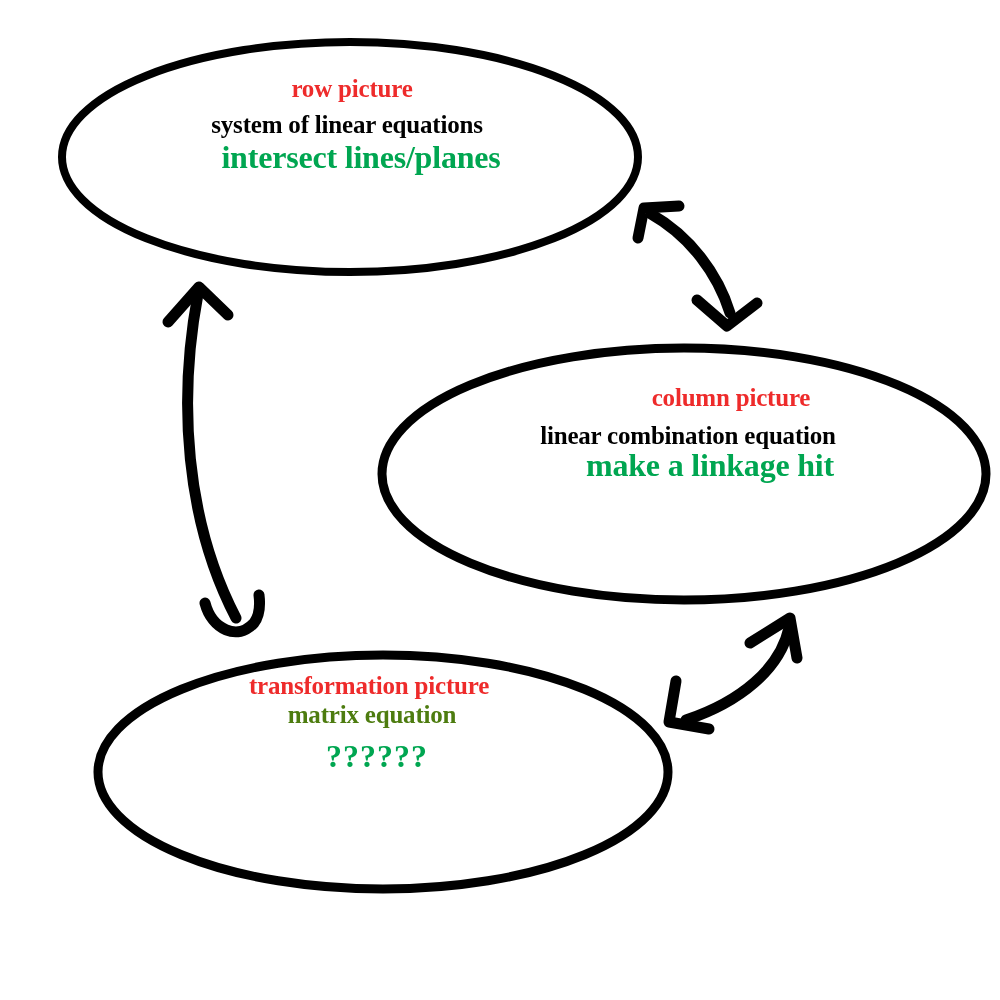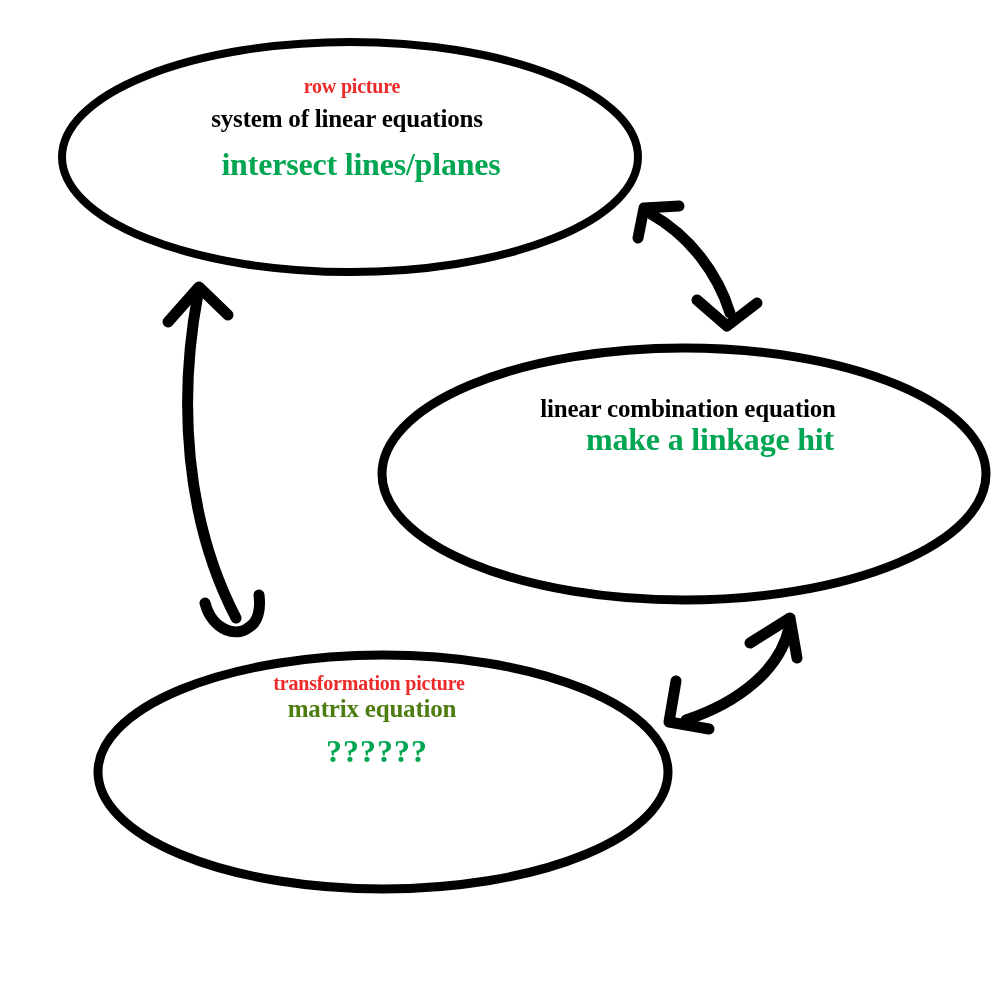--- a/index.html
+++ b/index.html
@@ -29,37 +29,37 @@
   }
   .node-text {
     position: absolute;
     text-align: center;
     line-height: 1.06;
     white-space: nowrap;
     font-weight: bold;
     letter-spacing: -0.2px;
   }
   .line-title {
-    font-size: 20px;
+    font-size: 25px;
   }
   .line-sub {
     font-size: 25px;
   }
   .line-note {
     font-size: 32px;
   }
   
   #node-1-text {
     left: 62px;
     top: 76px;
     width: 576px;
   }
   #node-1-text .line-title { margin-left: 4px; }
   #node-1-text .line-sub   { margin-top: 9px; margin-left: -6px; }
-  #node-1-text .line-note  { margin-top: 15px; margin-left: 22px; }
+  #node-1-text .line-note  { margin-top: 3px; margin-left: 22px; }
 
   
   #node-2-text {
     left: 382px;
     top: 385px;
     width: 604px;
   }
   #node-2-text .line-title { margin-left: 94px; }
   #node-2-text .line-sub   { margin-top: 11px; margin-left: 8px; }
   #node-2-text .line-note  { margin-left: 52px; }
@@ -106,20 +106,21 @@
     </g>
   </svg>
 
   <div class="node-text" id="node-1-text">
     <div class="line-title" style="color:#ee2b2b">row picture</div>
     <div class="line-sub" style="color:#000000">system of linear equations</div>
     <div class="line-note" style="color:#00a651">intersect lines/planes</div>
   </div>
 
   <div class="node-text" id="node-2-text">
+    <div class="line-title" style="color:#ee2b2b">column picture</div>
     <div class="line-sub" style="color:#000000">linear combination equation</div>
     <div class="line-note" style="color:#00a651">make a linkage hit</div>
   </div>
 
   <div class="node-text" id="node-3-text">
     <div class="line-title" style="color:#ee2b2b">transformation picture</div>
     <div class="line-sub" style="color:#4d7c0f">matrix equation</div>
     <div class="line-note" style="color:#00a651">??????</div>
   </div>
 

